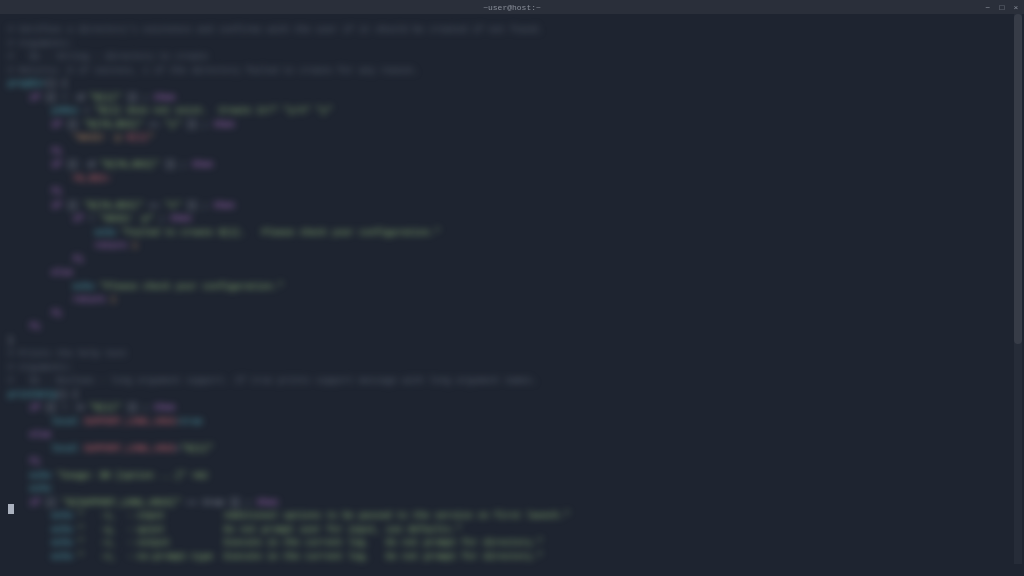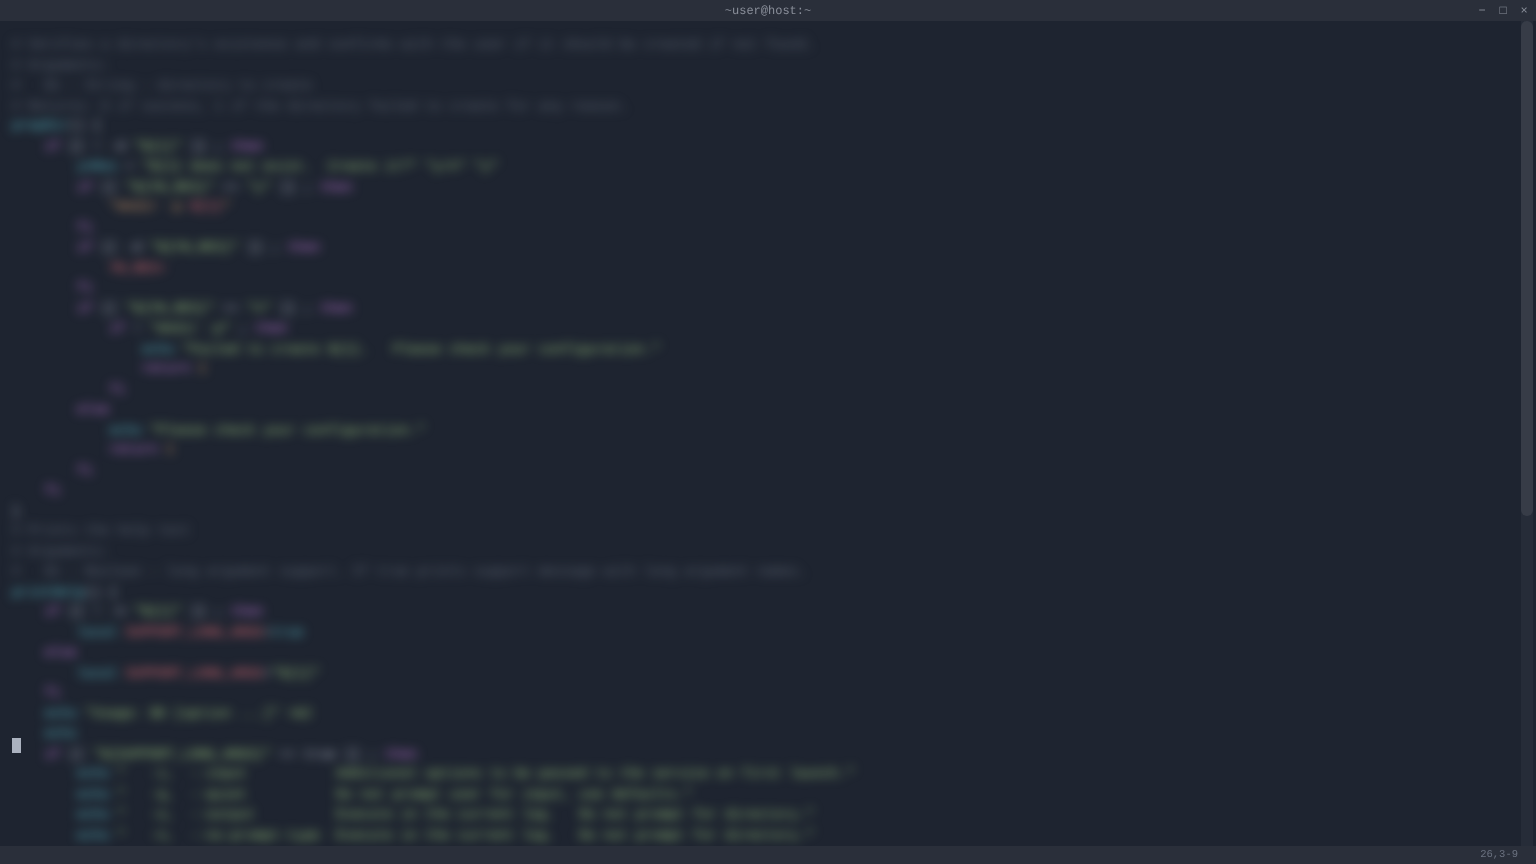--- a/index.html
+++ b/index.html
@@ -202,17 +202,14 @@
         <div class="code-line">        <span class="c-cyan">echo </span><span class="c-string">"   -o,  --output          Execute in the current log.   Do not prompt for directory."</span></div>
         <div class="code-line">        <span class="c-cyan">echo </span><span class="c-string">"   -n,  --no-prompt-type  Execute in the current log.   Do not prompt for directory."</span></div>
       </div>
     <div class="cursor-block"></div>
   </div>
 
   <div class="scrollbar">
     <div class="scrollbar-thumb"></div>
   </div>
 
-  <div class="statusbar">
-    <span>26,3-9</span>
-  </div>
 
 </div>
 
 </body></html>

